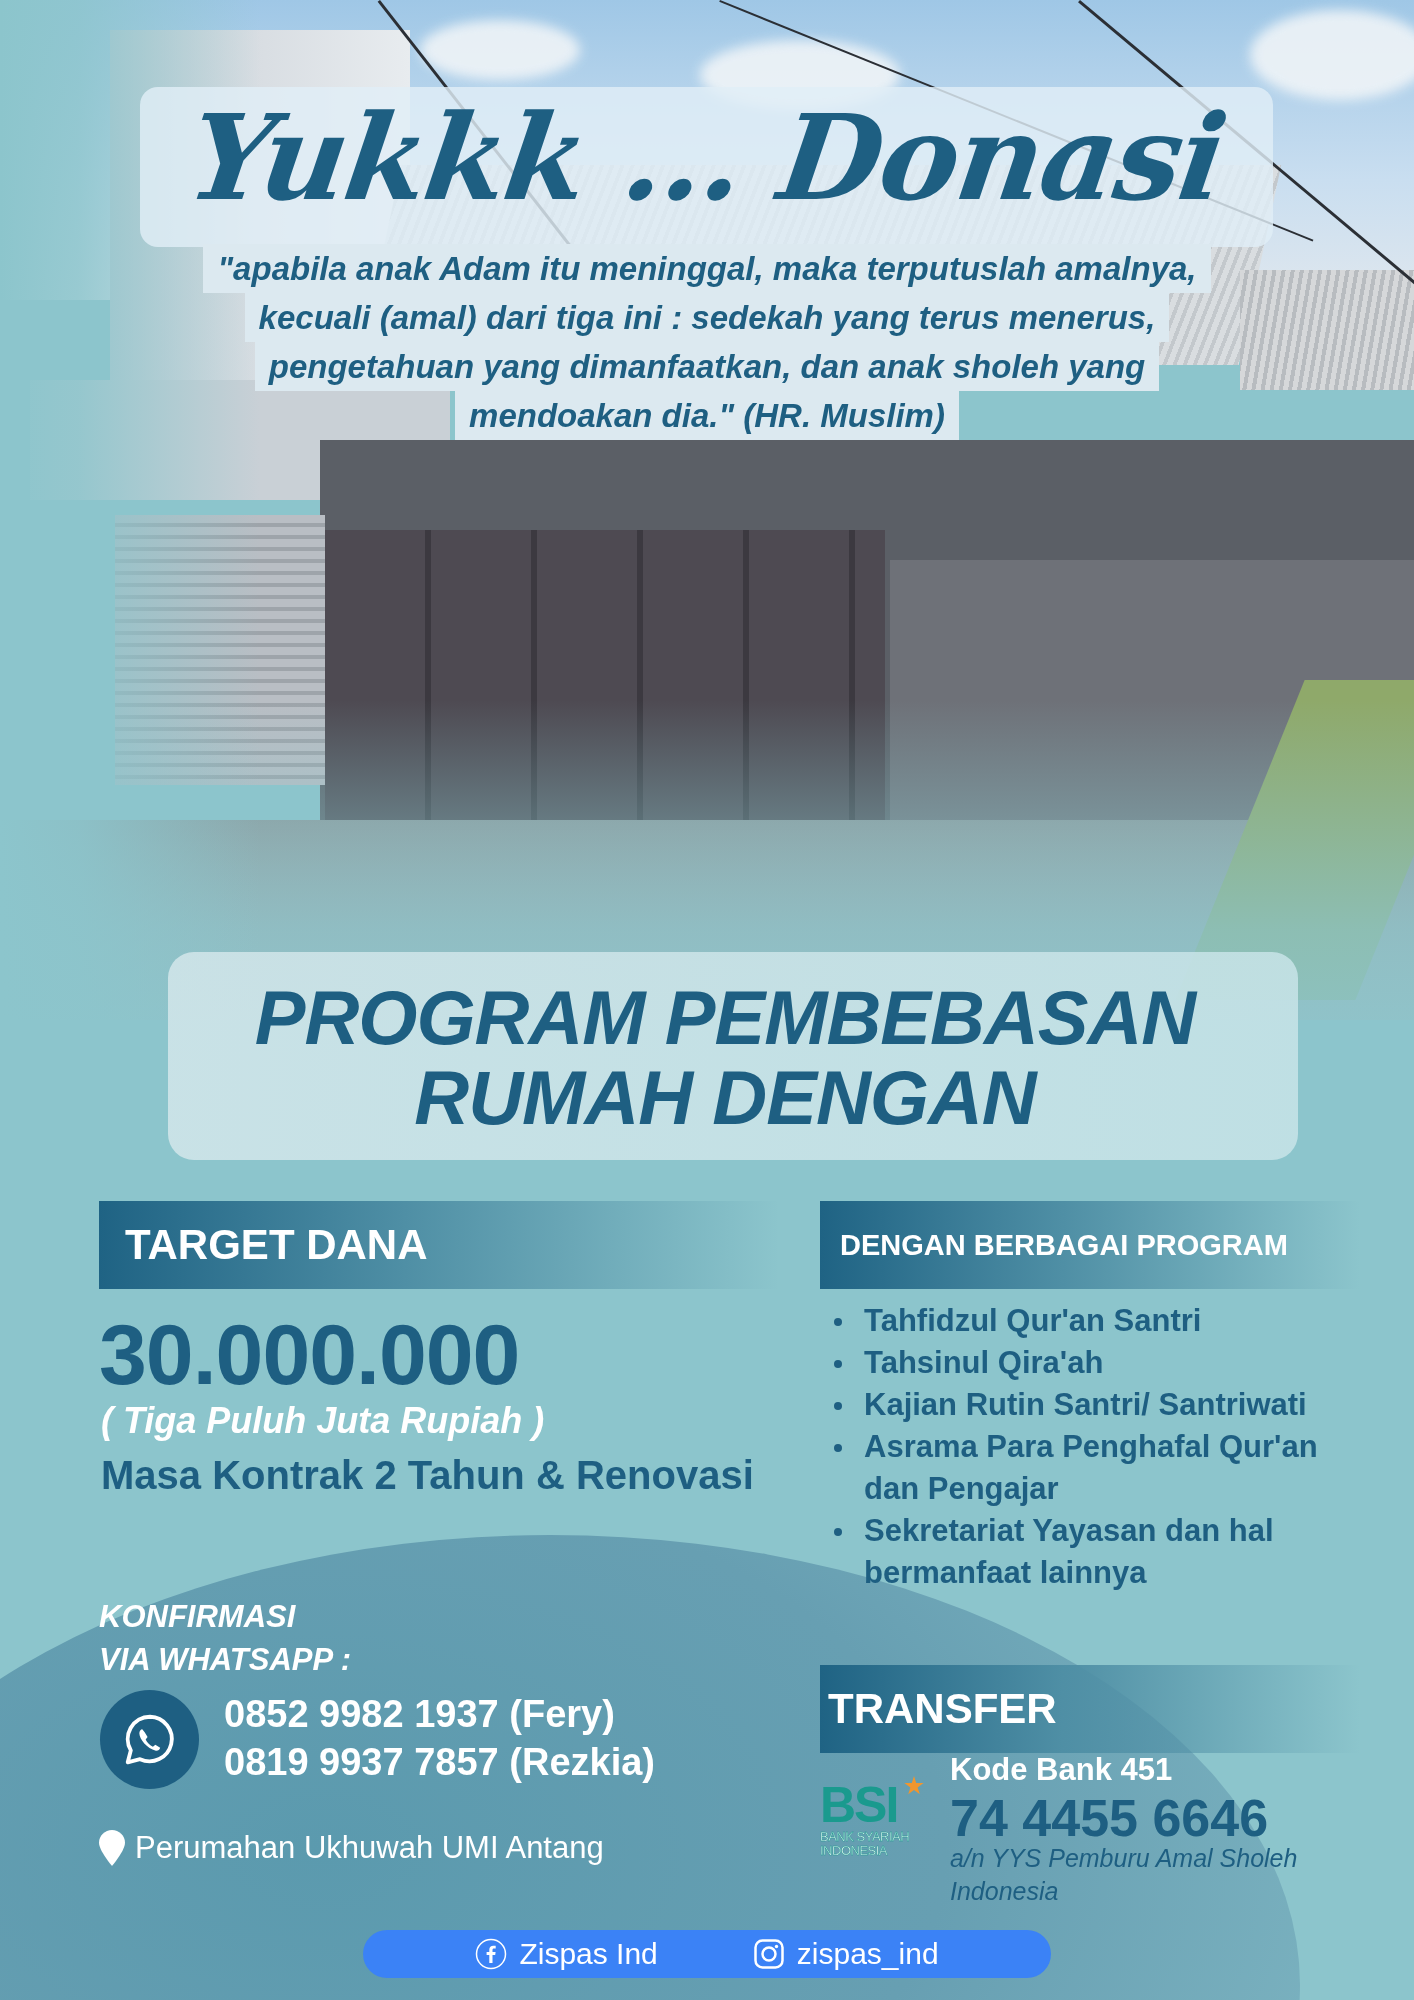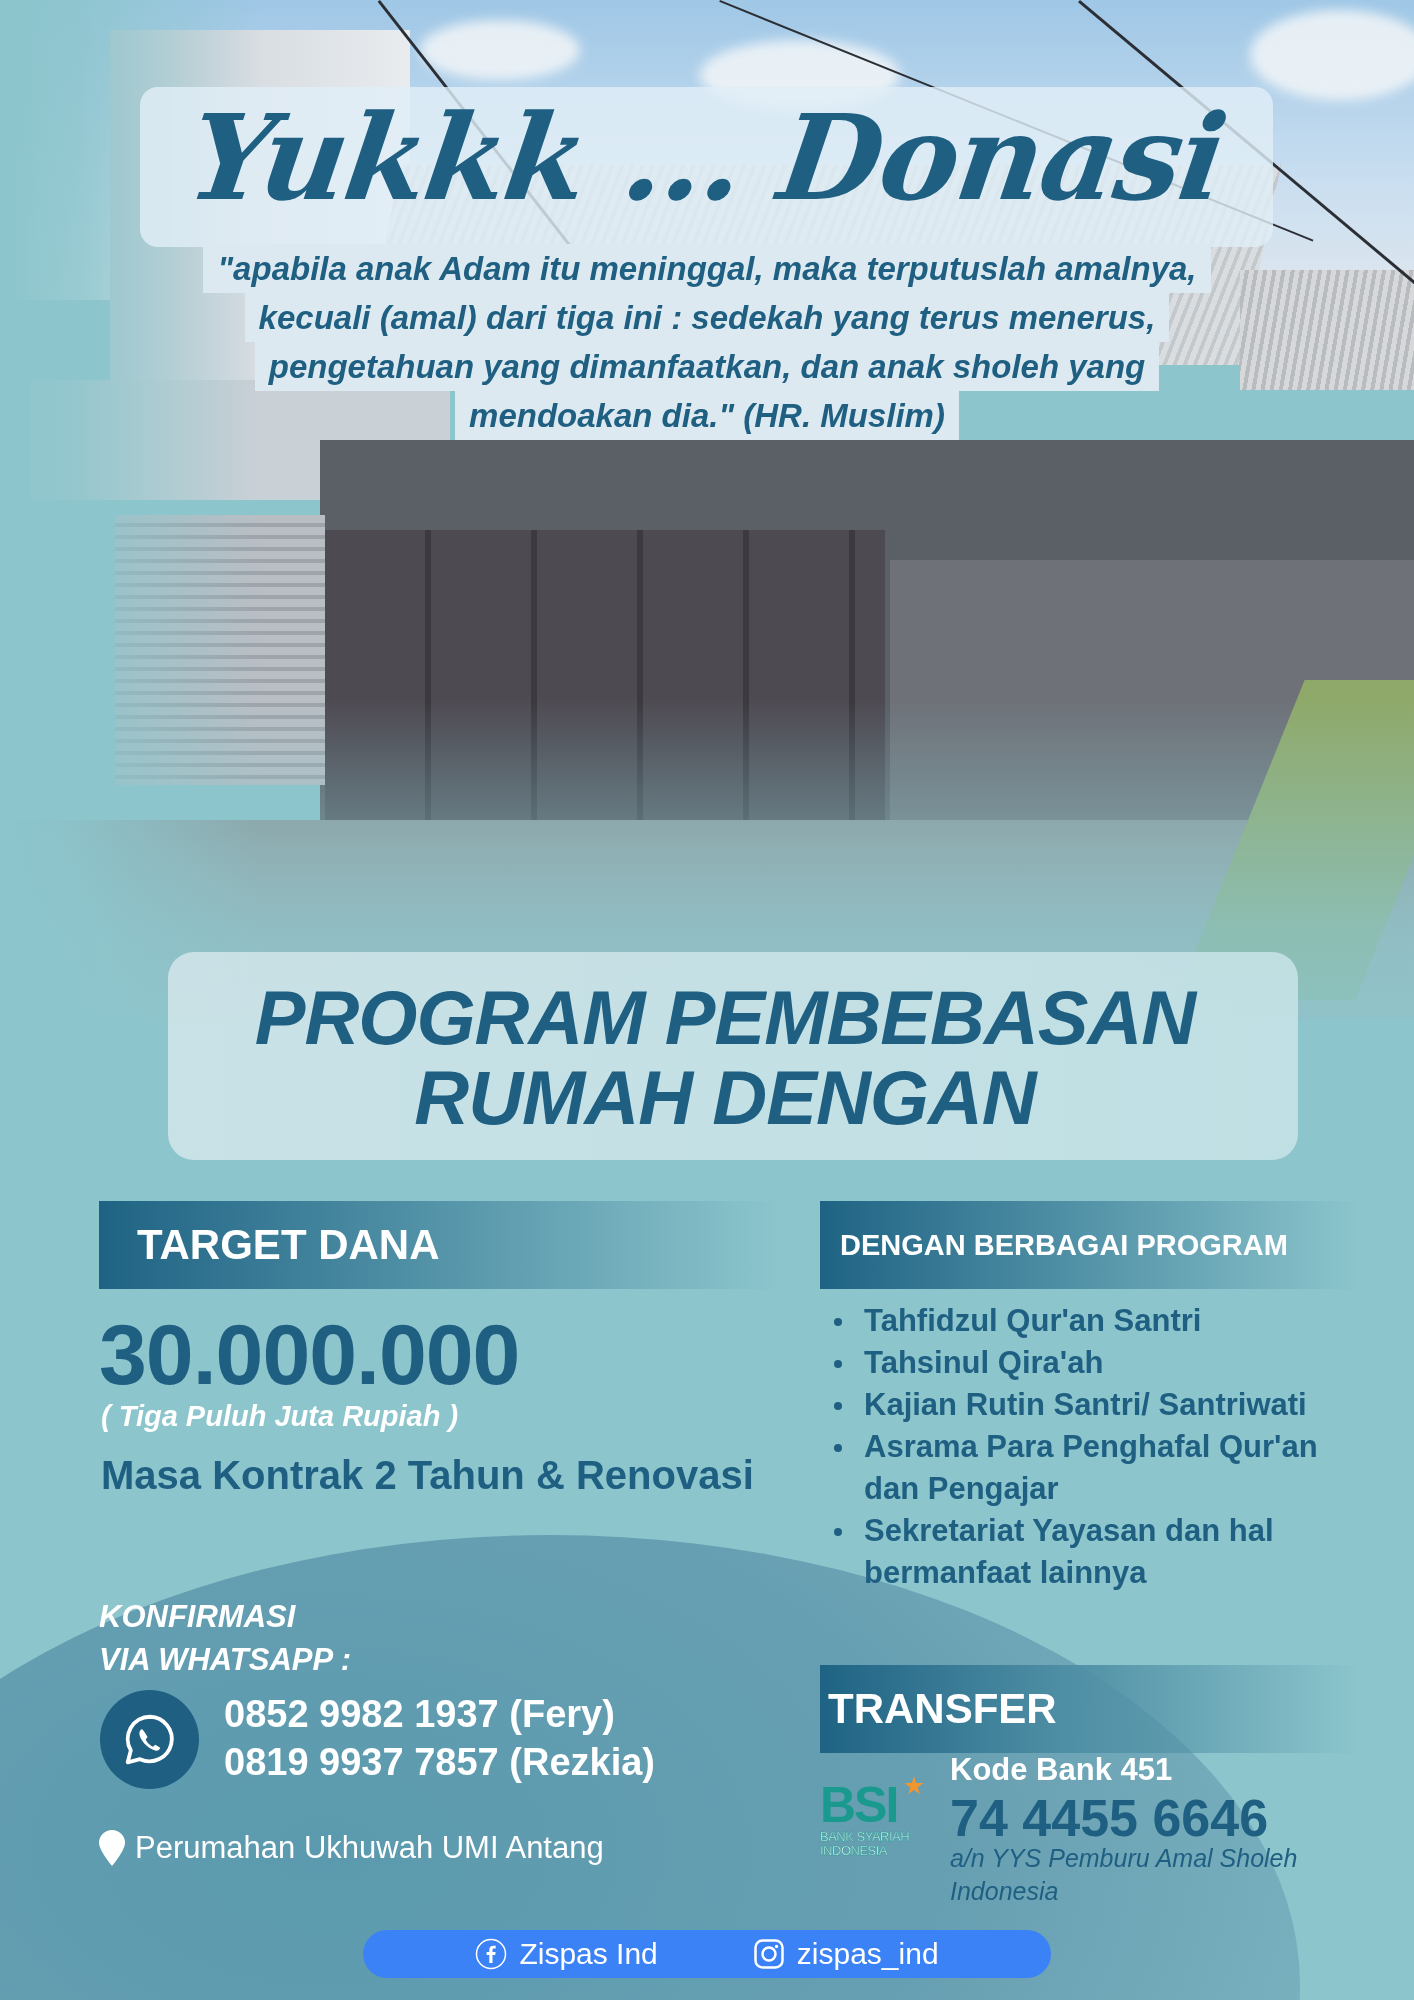--- a/index.html
+++ b/index.html
@@ -24,26 +24,26 @@
   .title-box{position:absolute;left:140px;top:87px;width:1133px;height:160px;background:rgba(225,238,246,.82);border-radius:18px;}
   .title{position:absolute;left:0;top:88px;width:1414px;text-align:center;font-family:"DejaVu Serif",serif;font-style:italic;font-weight:bold;font-size:118px;color:#1e5f82;letter-spacing:-2px;transform:skewX(-8deg);}
   .quote{position:absolute;left:0;top:244px;width:1414px;text-align:center;}
   .qline{display:inline-block;background:#dce9f0;color:#1e5f82;font-style:italic;font-weight:bold;font-size:33px;line-height:49px;padding:0 14px;}
   .qrow{height:49px;}
 
   .program-box{position:absolute;left:168px;top:952px;width:1130px;height:208px;border-radius:26px;background:linear-gradient(90deg,rgba(214,232,236,.82),rgba(200,228,232,.85));}
   .program-title{position:absolute;left:160px;top:978px;width:1130px;text-align:center;color:#1e5f82;font-weight:bold;font-style:italic;font-size:76px;line-height:80px;letter-spacing:-1px;}
 
   .hdr{position:absolute;height:88px;background:linear-gradient(90deg,#1f6384 0%,#4f8fa5 45%,rgba(140,197,204,0) 100%);color:#fff;font-weight:bold;display:flex;align-items:center;}
-  .hdr-target{left:99px;top:1201px;width:680px;font-size:42px;padding-left:38px;box-sizing:border-box;}
+  .hdr-target{left:99px;top:1201px;width:680px;font-size:42px;padding-left:26px;box-sizing:border-box;}
   .hdr-program{left:820px;top:1201px;width:540px;font-size:29px;padding-left:20px;box-sizing:border-box;}
   .hdr-transfer{left:820px;top:1665px;width:540px;font-size:42px;padding-left:8px;box-sizing:border-box;}
 
   .amount{position:absolute;left:99px;top:1305px;font-size:86px;font-weight:bold;color:#1e5f82;letter-spacing:-1px;}
-  .amount-words{position:absolute;left:101px;top:1400px;font-size:29px;font-style:italic;font-weight:bold;color:#ffffff;}
+  .amount-words{position:absolute;left:101px;top:1400px;font-size:36px;font-style:italic;font-weight:bold;color:#ffffff;}
   .amount-note{position:absolute;left:101px;top:1453px;font-size:40px;font-weight:bold;color:#1e5f82;}
 
   .wave{position:absolute;left:-200px;top:1535px;width:1500px;height:900px;border-radius:50%;background:radial-gradient(ellipse at 35% 35%,#5b9aae 0%,#679fb2 45%,#7db4c1 80%);}
   .confirm{position:absolute;left:99px;top:1575px;font-size:31px;font-style:italic;font-weight:bold;color:#fff;line-height:43px;margin-top:20px;}
   .wa-circle{position:absolute;left:100px;top:1690px;width:99px;height:99px;border-radius:50%;background:#1e5f82;display:flex;align-items:center;justify-content:center;}
   .phones{position:absolute;left:224px;top:1690px;font-size:38px;font-weight:bold;color:#fff;line-height:48px;}
   .address{position:absolute;left:99px;top:1830px;font-size:31px;color:#fff;display:flex;align-items:center;gap:10px;}
 
   .list{position:absolute;left:830px;top:1300px;width:520px;margin:0;padding:0;list-style:none;color:#1e5f82;font-weight:bold;font-size:31px;line-height:42px;}
   .list li{position:relative;padding-left:34px;}

